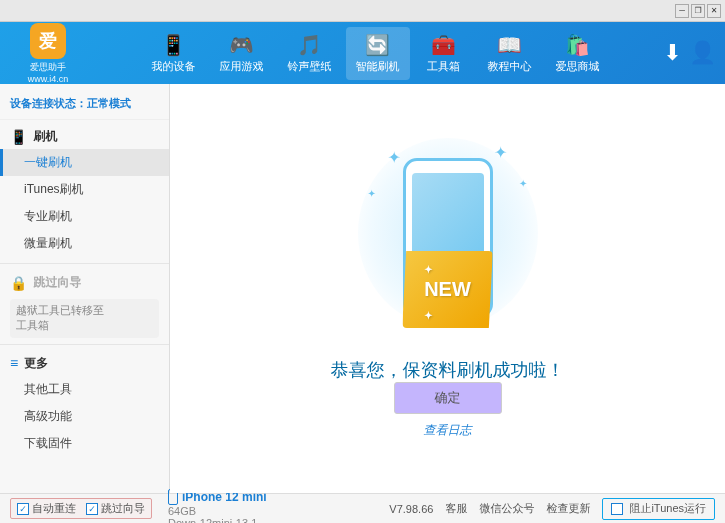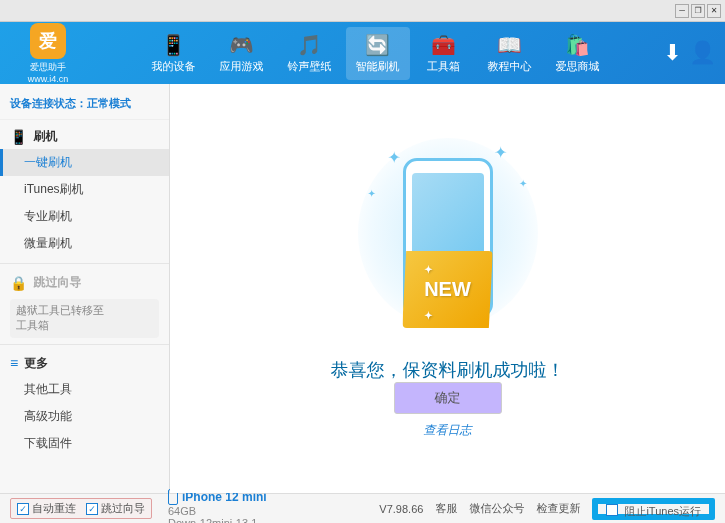--- a/index.html
+++ b/index.html
@@ -293,23 +293,23 @@
       display: flex;
       align-items: center;
       gap: 12px;
       color: #555;
       font-size: 11px;
     }
     .bottom-link { color: #555; cursor: pointer; }
 
     .itunes-bar {
       display: flex;
-      align-items: flex-start;
+      align-items: center;
       gap: 6px;
-      border: 6px solid #0ea5e9;
+      border: 1px solid #0ea5e9;
       padding: 0 8px;
       height: 22px;
       border-radius: 2px;
       cursor: pointer;
       color: #555;
     }
 
     
     .win-controls {
       display: flex;

